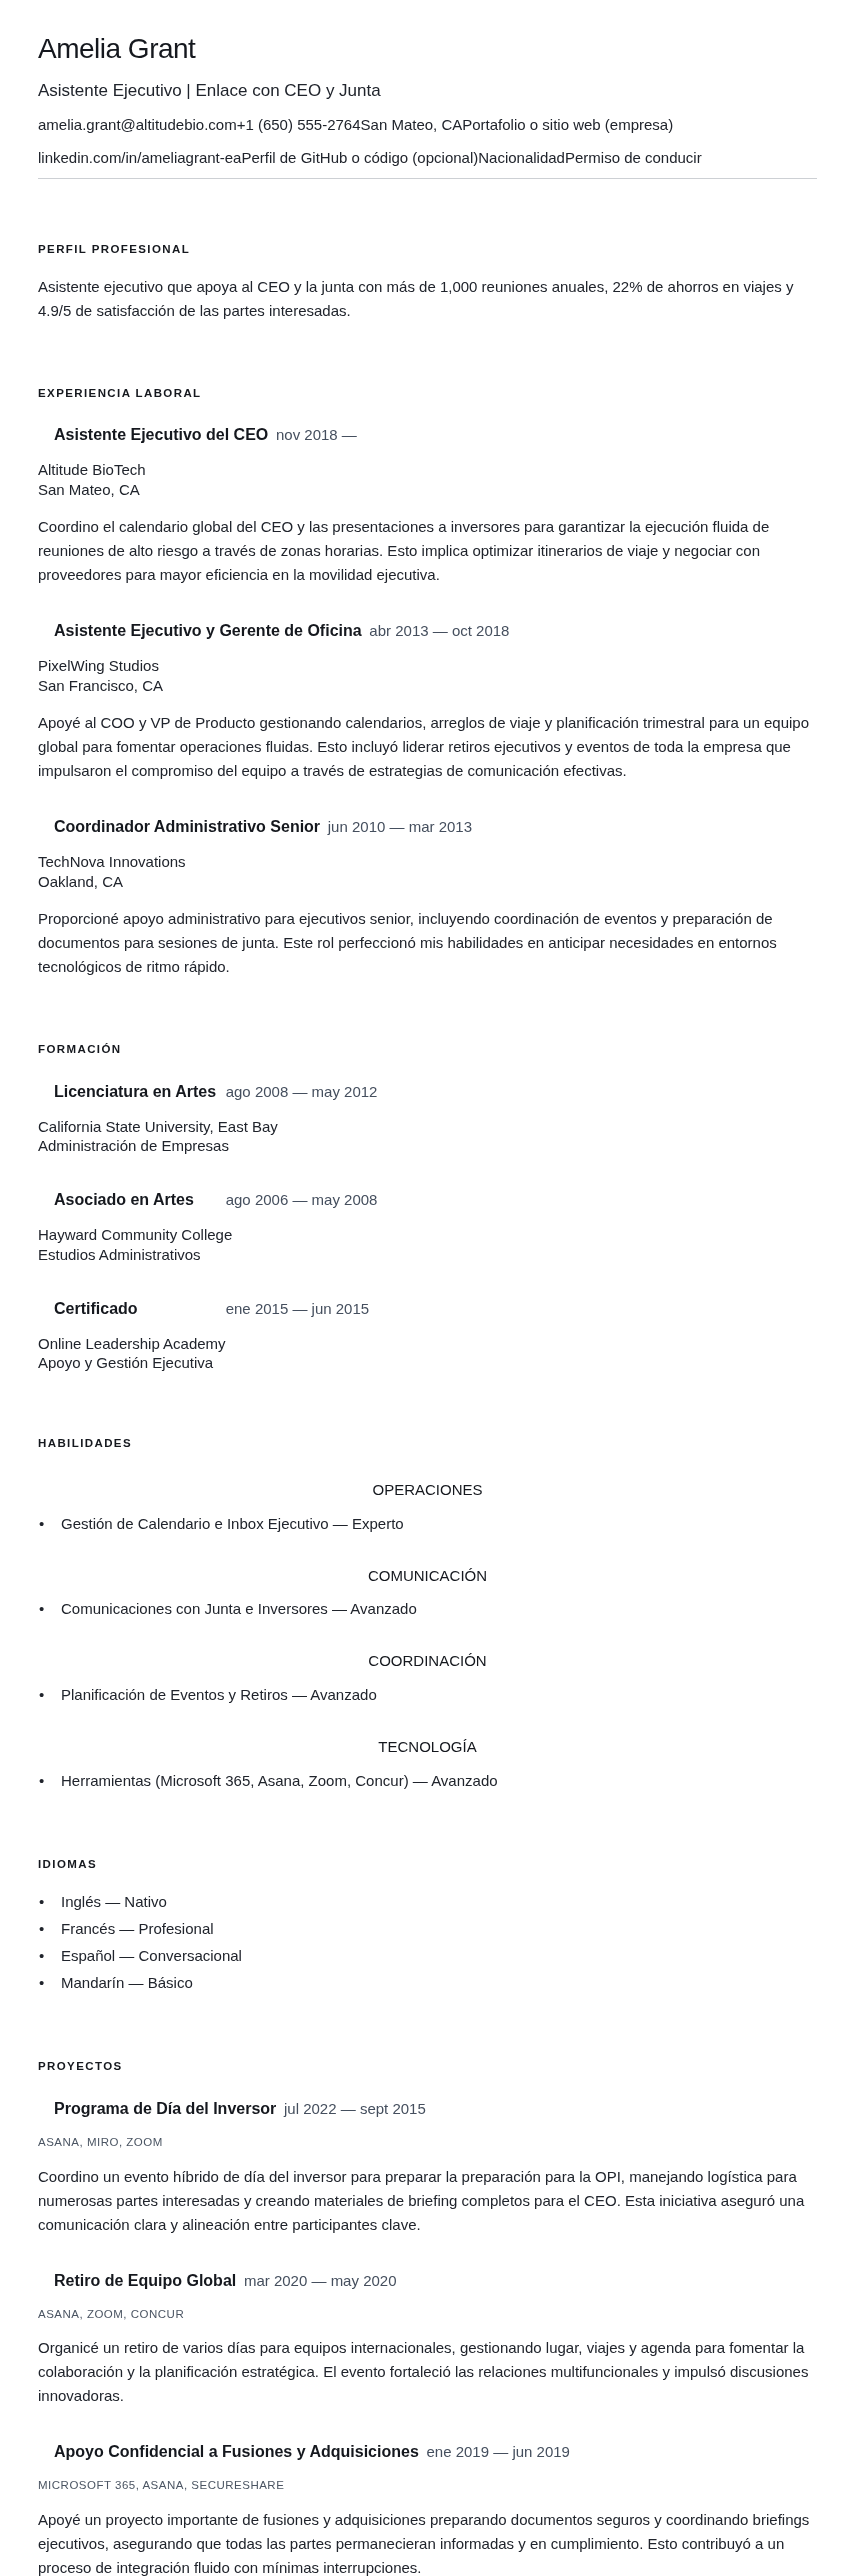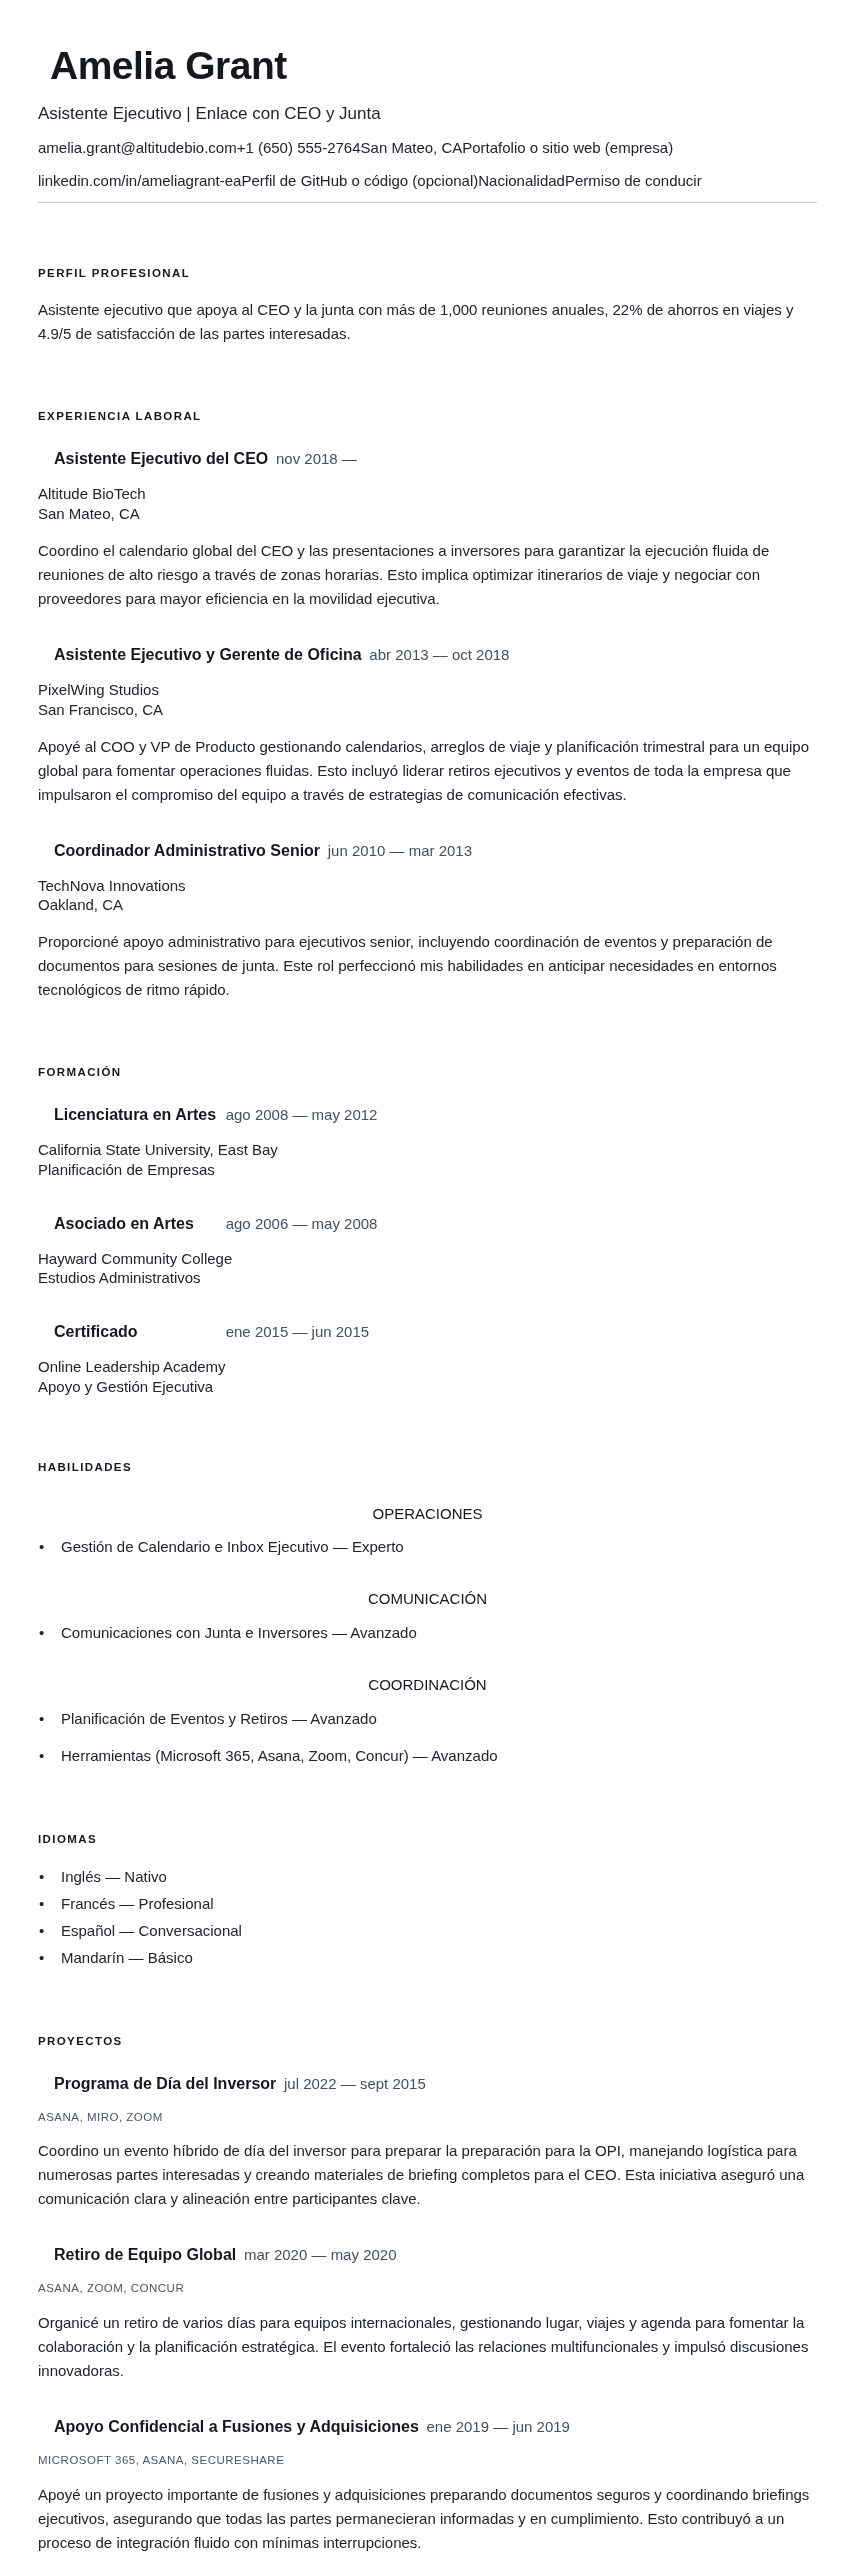--- a/index.html
+++ b/index.html
@@ -16,23 +16,23 @@
   }
   .page {
     box-sizing: border-box;
     width: 842px;
     min-height: 2576px;
     padding: 34px 25px 49px 38px;
   }
 
   
   .name {
-    margin: 12px;
-    font-size: 39px;
-    font-weight: 700;
+    margin: 0;
+    font-size: 28px;
+    font-weight: 400;
     letter-spacing: -0.5px;
     color: #15181e;
     line-height: 1.05;
   }
   .subtitle {
     margin-top: 17.5px;
     font-size: 17px;
     color: #20242c;
     line-height: 1.2;
   }
@@ -179,21 +179,21 @@
       <p class="paragraph">Proporcioné apoyo administrativo para ejecutivos senior, incluyendo coordinación de eventos y preparación de documentos para sesiones de junta. Este rol perfeccionó mis habilidades en anticipar necesidades en entornos tecnológicos de ritmo rápido.</p>
     </article>
   </section>
 
   <section>
     <h2 class="section-heading">FORMACIÓN</h2>
 
     <article class="entry first">
       <h3 class="entry-title-row"><span class="edu-degree">Licenciatura en Artes</span><span class="dates">ago 2008 — may 2012</span></h3>
       <div class="entry-line">California State University, East Bay</div>
-      <div class="entry-line">Planificación de Empresas</div>
+      <div class="entry-line">Administración de Empresas</div>
     </article>
 
     <article class="entry">
       <h3 class="entry-title-row"><span class="edu-degree">Asociado en Artes</span><span class="dates">ago 2006 — may 2008</span></h3>
       <div class="entry-line">Hayward Community College</div>
       <div class="entry-line">Estudios Administrativos</div>
     </article>
 
     <article class="entry">
       <h3 class="entry-title-row"><span class="edu-degree">Certificado</span><span class="dates">ene 2015 — jun 2015</span></h3>
@@ -213,20 +213,21 @@
     <h3 class="skill-group-title">COMUNICACIÓN</h3>
     <ul class="bullets">
       <li>Comunicaciones con Junta e Inversores — Avanzado</li>
     </ul>
 
     <h3 class="skill-group-title">COORDINACIÓN</h3>
     <ul class="bullets">
       <li>Planificación de Eventos y Retiros — Avanzado</li>
     </ul>
 
+    <h3 class="skill-group-title">TECNOLOGÍA</h3>
     <ul class="bullets">
       <li>Herramientas (Microsoft 365, Asana, Zoom, Concur) — Avanzado</li>
     </ul>
   </section>
 
   <section>
     <h2 class="section-heading">IDIOMAS</h2>
     <ul class="bullets" style="margin-top:16.4px;">
       <li>Inglés — Nativo</li>
       <li>Francés — Profesional</li>

